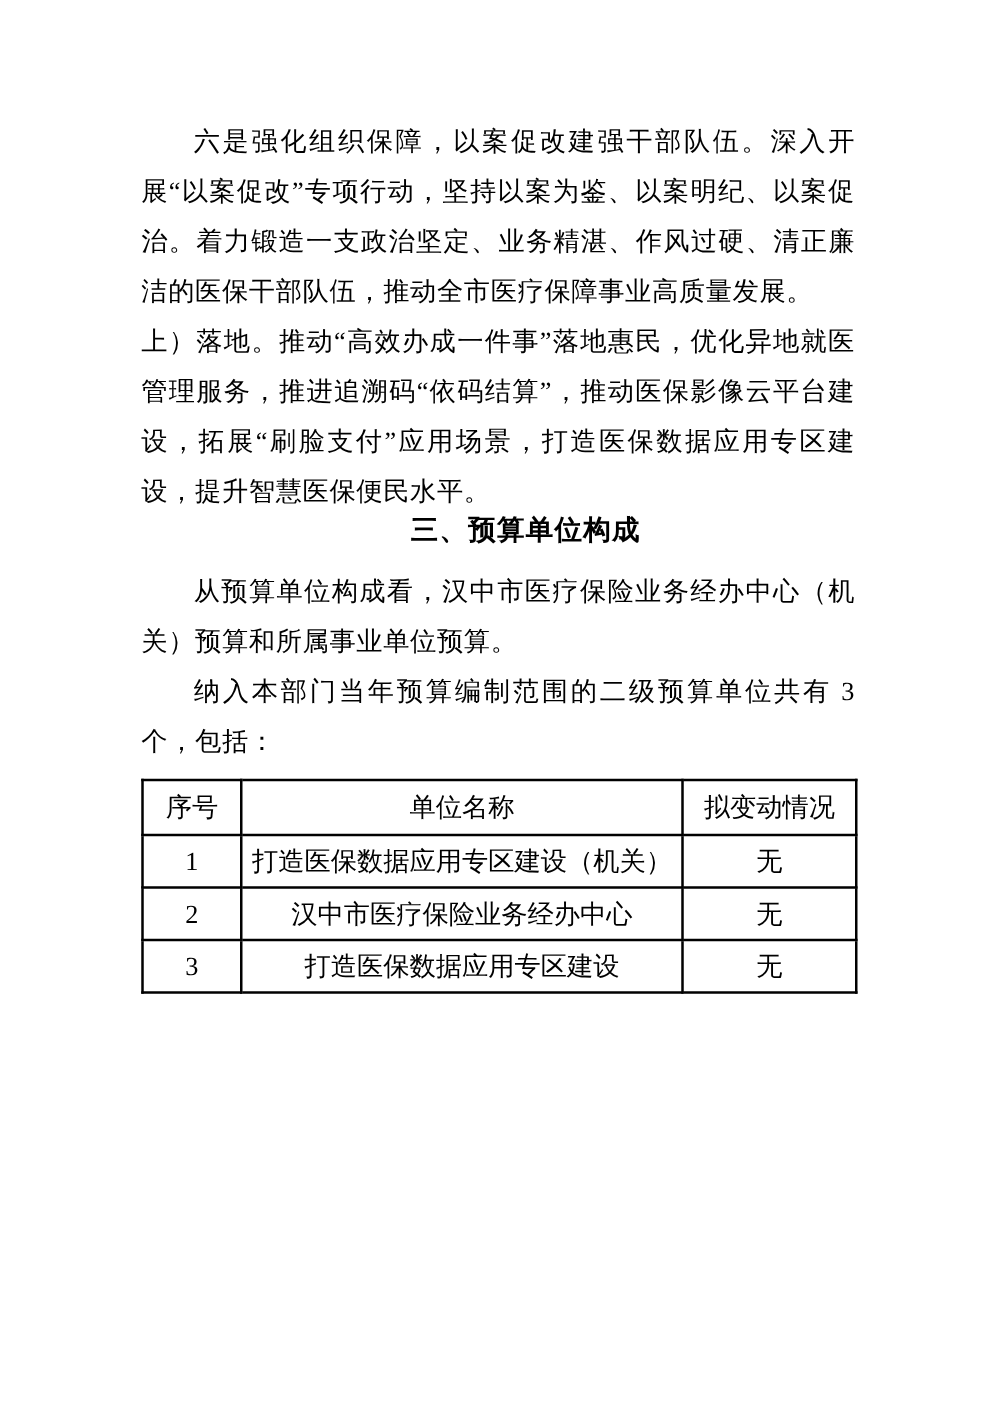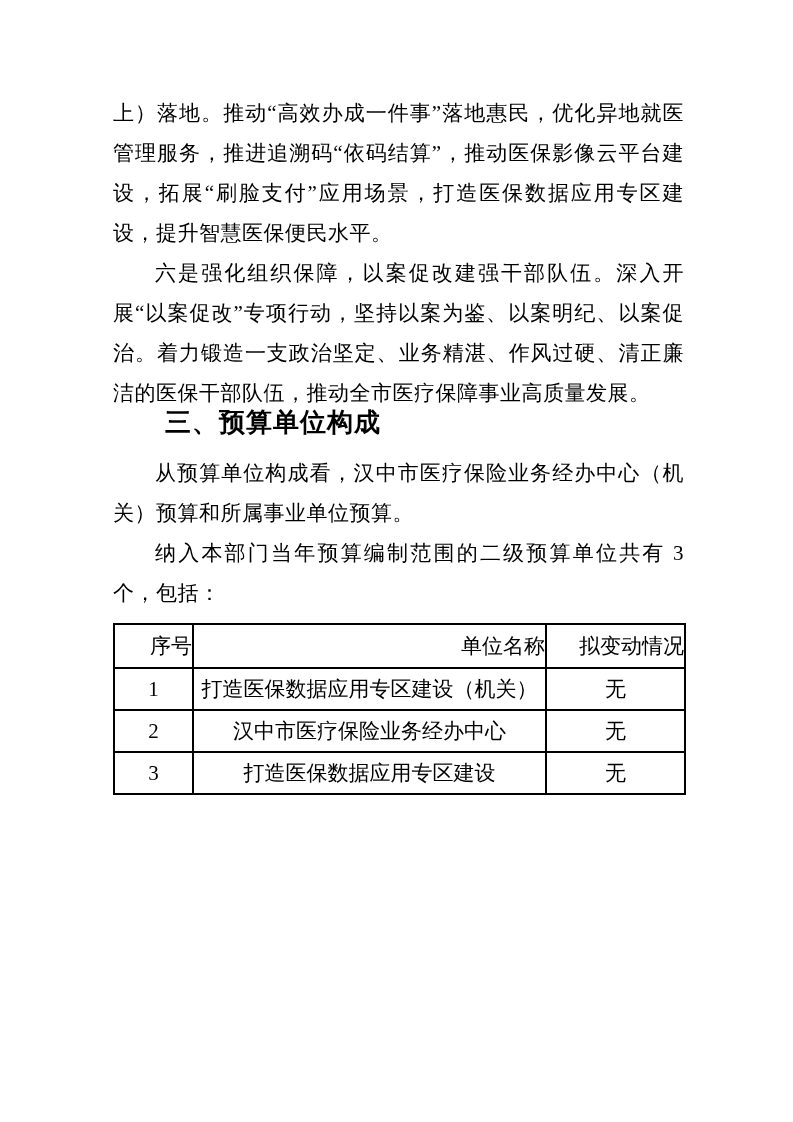--- a/index.html
+++ b/index.html
@@ -24,63 +24,64 @@
     line-height: 40px;
     text-align: justify;
     text-indent: 2em;
     letter-spacing: 0.5px;
   }
   p.no-indent {
     text-indent: 0;
   }
   h3.heading {
     margin: -4px 0 14px 0;
-    font-family: Liberation Mono, monospace;
+    font-family: Liberation Serif, serif;
     font-weight: 700;
-    font-size: 26px;
+    font-size: 22px;
     line-height: 30px;
     text-indent: 2em;
     letter-spacing: 1px;
+    text-align: center;
   }
   h3.heading-after-table {
     margin: 13px 0 6px 0;
   }
   table.units-table {
     border-collapse: collapse;
     table-layout: fixed;
     width: 571px;
     margin-top: 10px;
     font-size: 21px;
   }
   table.units-table th,
   table.units-table td {
     border: 2px solid #000000;
     padding: 0;
     font-weight: normal;
     text-align: center;
     vertical-align: middle;
   }
-  table.units-table th { height: 42px; text-align: right; }
+  table.units-table th { height: 42px; }
   table.units-table td { height: 40px; }
   td.cell-unit-name {
     text-align: left;
     padding-left: 12px;
   }
   col.col-index { width: 79px; }
   col.col-name  { width: 353px; }
   col.col-change { width: 139px; }
 </style>
 </head>
 <body>
 
 <div class="page">
 
+  <p class="body-text">六是强化组织保障，以案促改建强干部队伍。深入开展“以案促改”专项行动，坚持以案为鉴、以案明纪、以案促治。着力锻造一支政治坚定、业务精湛、作风过硬、清正廉洁的医保干部队伍，推动全市医疗保障事业高质量发展。</p>
+
   <p class="body-text no-indent">上）落地。推动“高效办成一件事”落地惠民，优化异地就医管理服务，推进追溯码“依码结算”，推动医保影像云平台建设，拓展“刷脸支付”应用场景，打造医保数据应用专区建设，提升智慧医保便民水平。</p>
-
-  <p class="body-text">六是强化组织保障，以案促改建强干部队伍。深入开展“以案促改”专项行动，坚持以案为鉴、以案明纪、以案促治。着力锻造一支政治坚定、业务精湛、作风过硬、清正廉洁的医保干部队伍，推动全市医疗保障事业高质量发展。</p>
 
   <h3 class="heading">三、预算单位构成</h3>
 
   <p class="body-text">从预算单位构成看，汉中市医疗保险业务经办中心（机关）预算和所属事业单位预算。</p>
 
   <p class="body-text">纳入本部门当年预算编制范围的二级预算单位共有 3 个，包括：</p>
 
   <table class="units-table">
     <colgroup>
       <col class="col-index">

